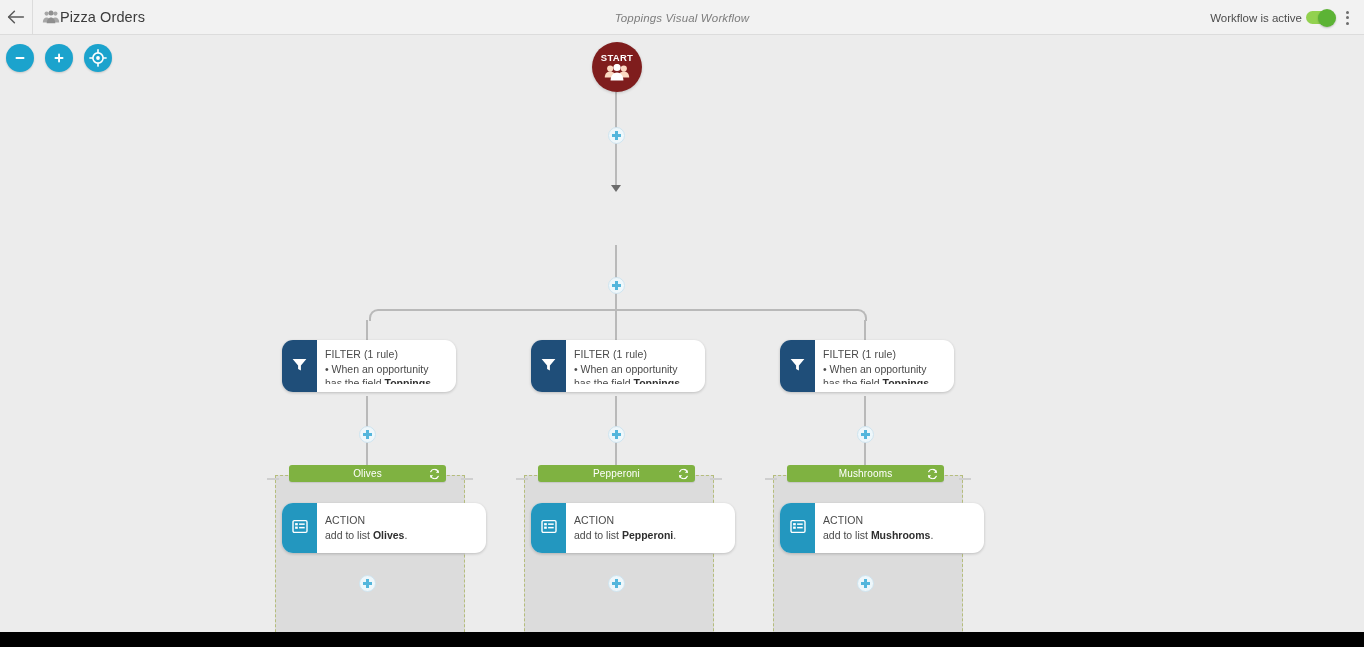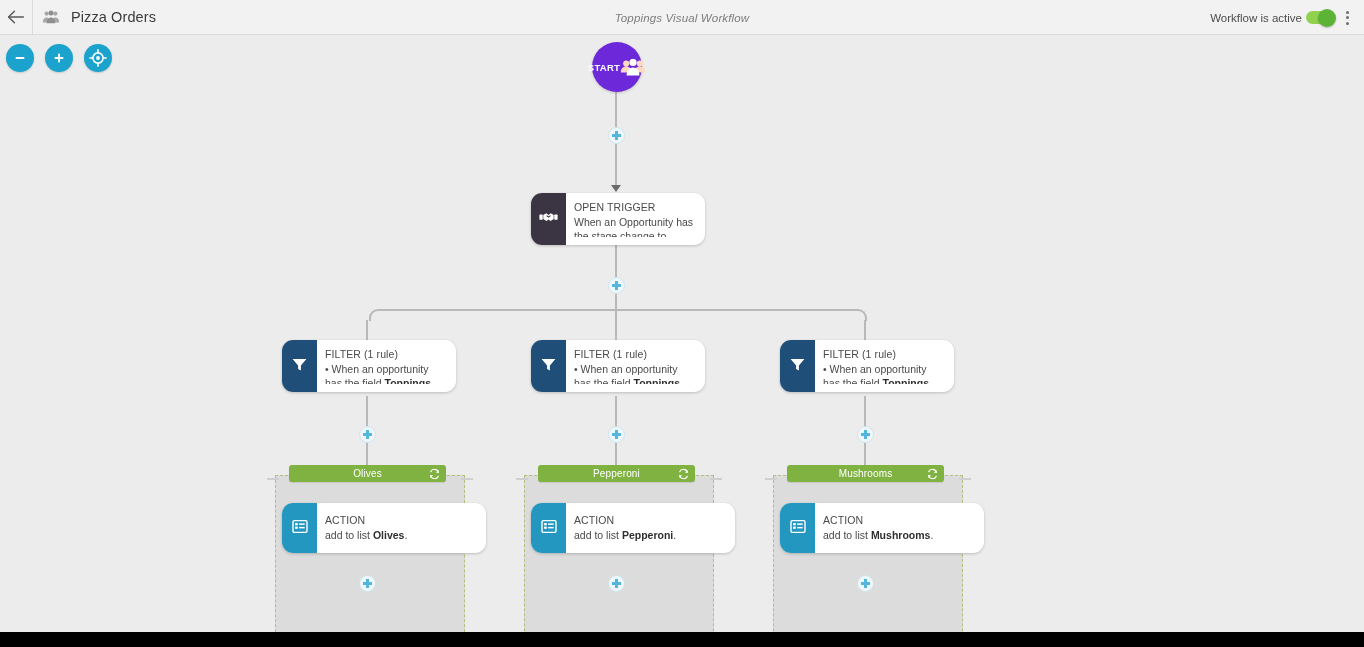--- a/index.html
+++ b/index.html
@@ -22,21 +22,21 @@
   }
   .back-btn {
     width: 33px; height: 35px;
     display: flex; align-items: center; justify-content: center;
     cursor: pointer;
     border-right: 1px solid #dcdcdc;
   }
   .back-btn svg { display: block; }
   .title-group {
     display: flex; align-items: center;
-    padding-left: 9px; gap: 11px;
+    padding-left: 9px; gap: 0;
   }
   .grp-icon { width: 18px; height: 14px; display:block; }
   .page-title {
     font-size: 14.5px; color: #3b3b3b; letter-spacing: .1px;
     white-space: nowrap;
   }
   .center-label {
     position: absolute; left: 0; top: 0;
     width: 1364px; height: 35px;
     display: flex; align-items: center; justify-content: center;
@@ -119,22 +119,22 @@
     position: absolute;
     border: 2px solid #b9b9b9;
     border-bottom: none;
     border-top-left-radius: 9px;
     border-top-right-radius: 9px;
   }
 
   
   .start-node {
     position: absolute; width: 50px; height: 50px; border-radius: 50%;
-    background: #6d28d9; cursor: pointer; z-index: 25;
-    display: flex; flex-direction: row; align-items: center;
+    background: #7f1d1d; cursor: pointer; z-index: 25;
+    display: flex; flex-direction: column; align-items: center;
     justify-content: center; padding-top: 2px;
     box-shadow: 0 1px 3px rgba(0,0,0,.18);
   }
   .start-node .st-text {
     font-size: 9.5px; font-weight: bold; color: #ffffff;
     letter-spacing: .3px; line-height: 1;
   }
   .start-node svg { display: block; margin-top: 1px; }
 
   
@@ -290,36 +290,20 @@
         <path d="M14.4 13.6 C14.4 9.6 16.8 7.6 19.8 7.6 C22.8 7.6 25.2 9.6 25.2 13.6 Z" fill="#fbd9c2"></path>
         <path d="M6.6 16.4 C6.6 11.6 9.4 8.4 13 8.4 C16.6 8.4 19.4 11.6 19.4 16.4 Z" fill="#ffffff"></path>
       </svg>
     </span>
   </div>
 
   <div class="vline" style="left:615px; top:57px; height:98px;"></div>
   <div class="plus-node" style="left:608px; top:92px;"></div>
   <div class="arrow-down" style="left:611px; top:150px;"></div>
 
-  <div class="card trigger-card" style="left:531px; top:158px;">
-    <div class="card-icon trigger">
-      <span>
-        <svg width="19" height="14" viewBox="0 0 19 14" aria-hidden="true">
-          <rect x="0.4" y="4.6" width="3.3" height="5.2" rx=".6" fill="#ffffff"></rect>
-          <rect x="15.3" y="4.6" width="3.3" height="5.2" rx=".6" fill="#ffffff"></rect>
-          <path d="M4.3 5.1 L7.3 3.3 L9.5 5.0 L11.8 3.3 L14.7 5.1 L14.7 8.9 L11.6 11.0 L9.5 9.4 L7.4 11.0 L4.3 8.9 Z" fill="#ffffff"></path>
-          <path d="M7.6 5.6 L9.5 7.1 L11.4 5.6" fill="none" stroke="#3b3543" stroke-width="1.1" stroke-linejoin="round"></path>
-        </svg>
-      </span>
-    </div>
-    <div class="card-body">
-      <div class="card-kind">OPEN TRIGGER</div>
-      <div class="card-desc"><span>When an Opportunity has the stage change to </span></div>
-    </div>
-  </div>
 
   <div class="vline" style="left:615px; top:210px; height:88px;"></div>
   <div class="plus-node" style="left:608px; top:242px;"></div>
 
   <div class="fork" style="left:369px; top:274px; width:498px; height:12px;"></div>
   <div class="vline" style="left:366px; top:285px; height:35px;"></div>
   <div class="vline" style="left:615px; top:285px; height:35px;"></div>
   <div class="vline" style="left:864px; top:285px; height:35px;"></div>
   <div class="arrow-down" style="left:362px; top:315px;"></div>
   <div class="arrow-down" style="left:611px; top:315px;"></div>

